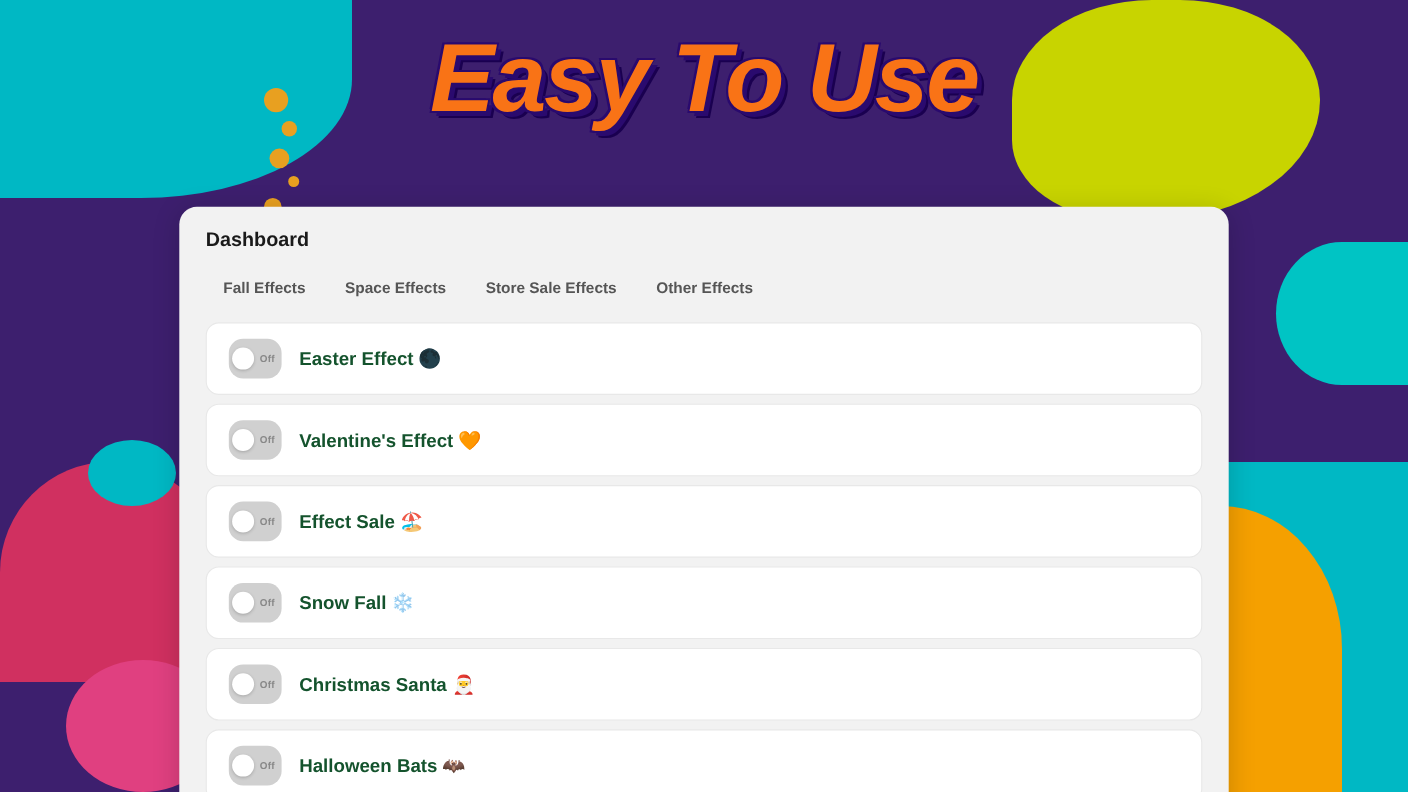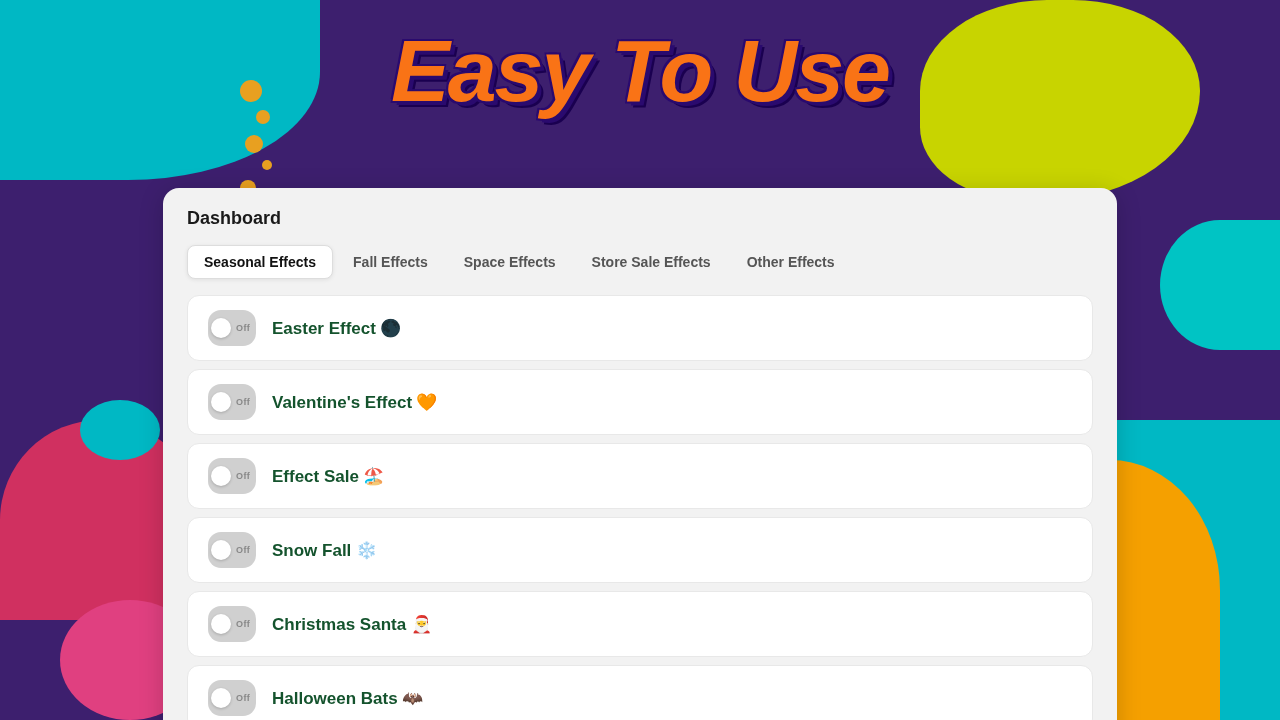--- a/index.html
+++ b/index.html
@@ -228,21 +228,20 @@
 <div class="blob blob-orange-bottom"></div>
 
 <div class="title-area">
   <h1 class="main-title">Easy To Use</h1>
 </div>
 
 <div class="dashboard-card">
   <div class="dashboard-title">Dashboard</div>
 
   <div class="tabs">
-    <button class="tab active">Seasonal Effects</button>
     <button class="tab">Fall Effects</button>
     <button class="tab">Space Effects</button>
     <button class="tab">Store Sale Effects</button>
     <button class="tab">Other Effects</button>
   </div>
 
   <div class="effects-list">
 
     <div class="effect-row">
       <div class="toggle">

